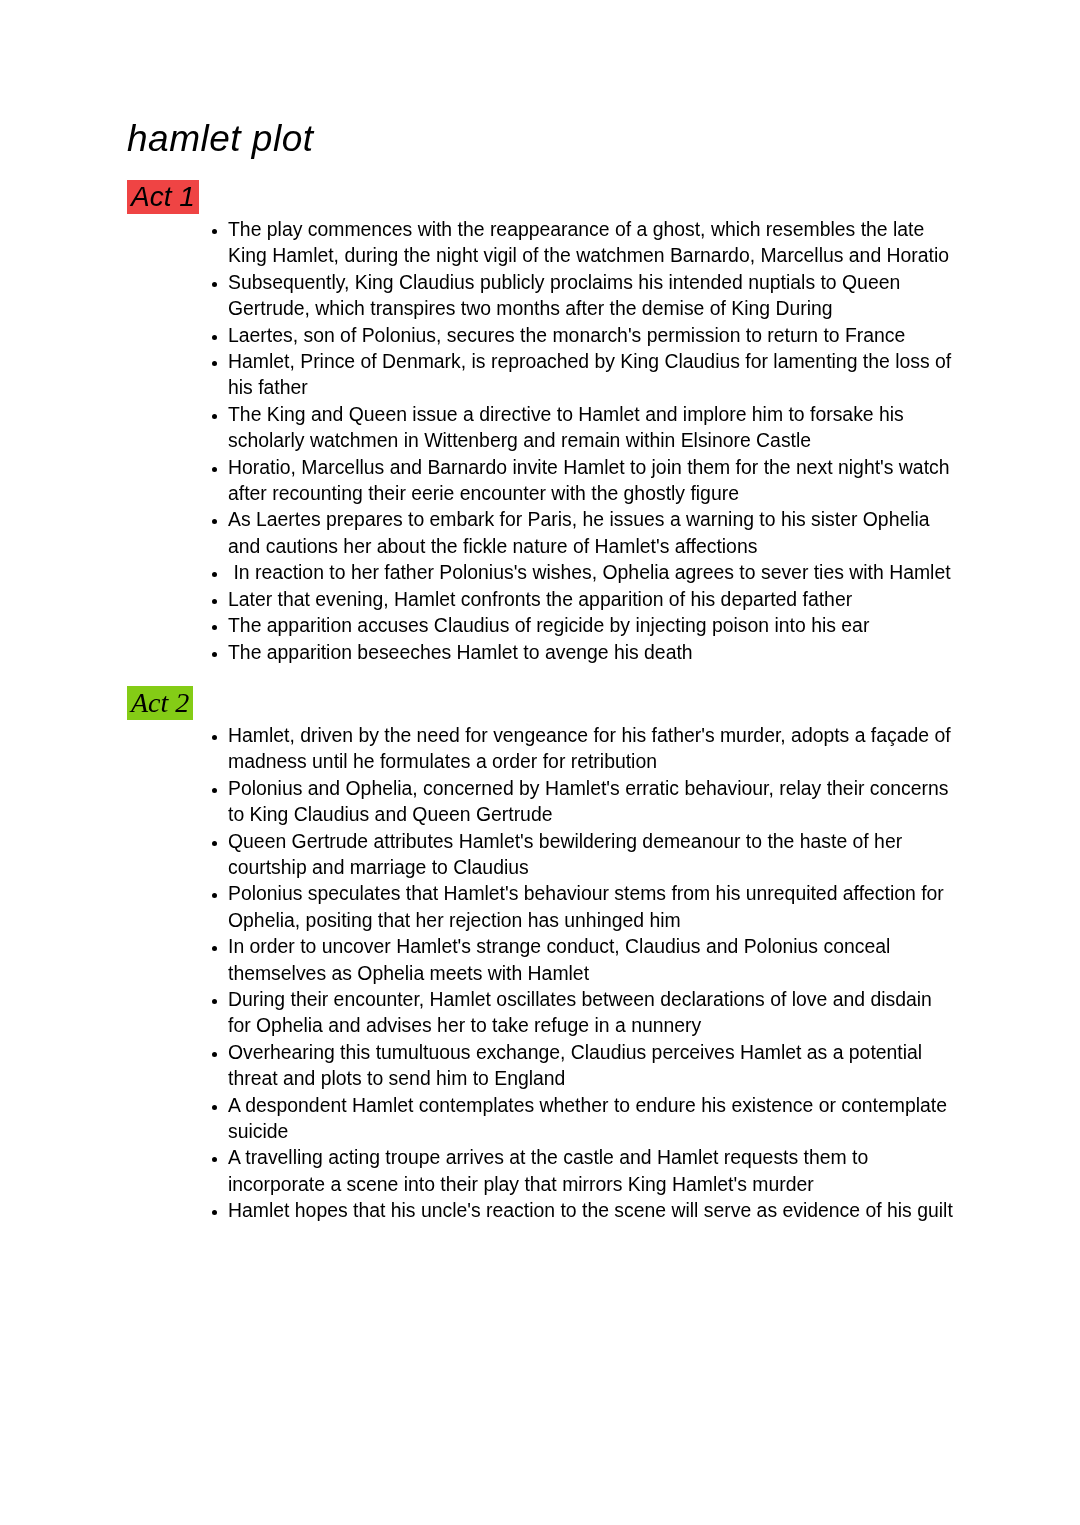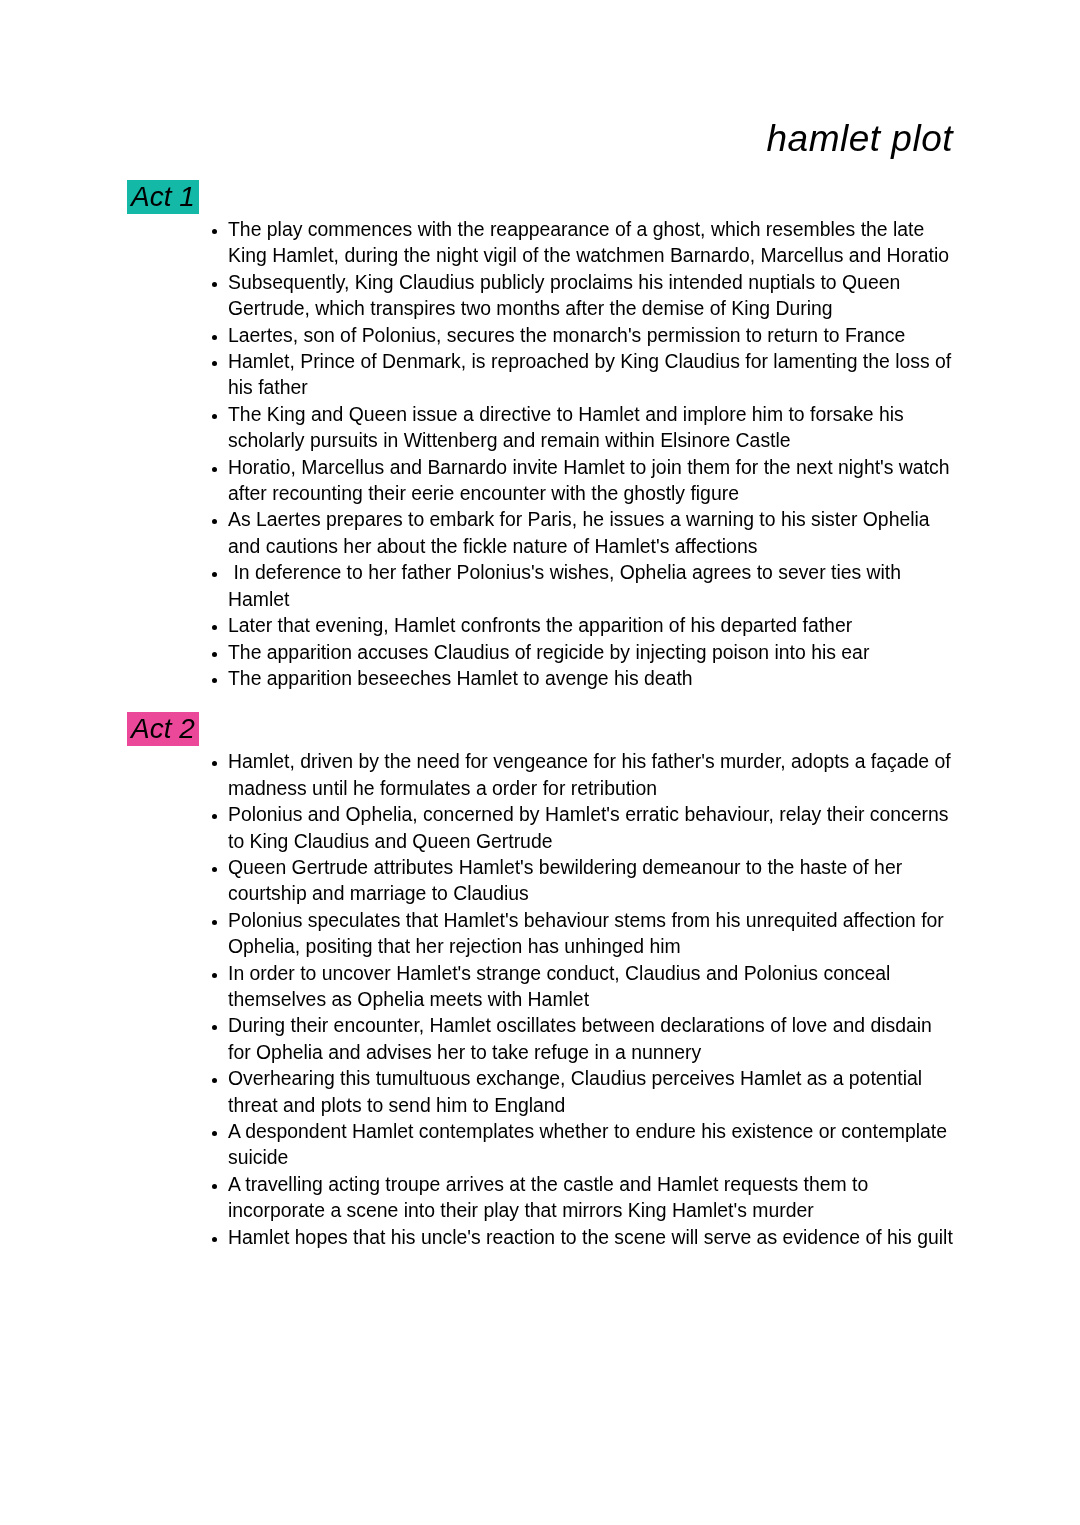--- a/index.html
+++ b/index.html
@@ -15,21 +15,21 @@
   }
   .page {
     box-sizing: border-box;
     width: 1080px;
     height: 1525px;
     padding: 0 127px 0 127px;
     overflow: hidden;
   }
   .doc-title {
     margin: 119px 0 0 0;
-    text-align: right;
+    text-align: left;
     font-style: italic;
     font-weight: normal;
     font-size: 37px;
     line-height: 40px;
     letter-spacing: 0.5px;
   }
   .doc-title .title-line {
     display: block;
   }
   h2.act-heading {
@@ -64,39 +64,39 @@
 </head>
 <body style="background: rgb(255, 255, 255); color: rgb(0, 0, 0);">
 
 <div class="page">
 
   <h1 class="doc-title">
     <span class="title-line">hamlet plot</span>
   </h1>
 
   <h2 class="act-heading">
-    <mark style="background: #14b8a6;">Act 1</mark>
+    <mark style="background: #ef4444;">Act 1</mark>
   </h2>
 
   <ul class="act-list">
     <li>The play commences with the reappearance of a ghost, which resembles the late King Hamlet, during the night vigil of the watchmen Barnardo, Marcellus and Horatio</li>
     <li>Subsequently, King Claudius publicly proclaims his intended nuptials to Queen Gertrude, which transpires two months after the demise of King During</li>
     <li>Laertes, son of Polonius, secures the monarch's permission to return to France</li>
     <li>Hamlet, Prince of Denmark, is reproached by King Claudius for lamenting the loss of his father</li>
-    <li>The King and Queen issue a directive to Hamlet and implore him to forsake his scholarly pursuits in Wittenberg and remain within Elsinore Castle</li>
+    <li>The King and Queen issue a directive to Hamlet and implore him to forsake his scholarly watchmen in Wittenberg and remain within Elsinore Castle</li>
     <li>Horatio, Marcellus and Barnardo invite Hamlet to join them for the next night's watch after recounting their eerie encounter with the ghostly figure</li>
     <li>As Laertes prepares to embark for Paris, he issues a warning to his sister Ophelia and cautions her about the fickle nature of Hamlet's affections</li>
-    <li> In deference to her father Polonius's wishes, Ophelia agrees to sever ties with Hamlet</li>
+    <li> In reaction to her father Polonius's wishes, Ophelia agrees to sever ties with Hamlet</li>
     <li>Later that evening, Hamlet confronts the apparition of his departed father</li>
     <li>The apparition accuses Claudius of regicide by injecting poison into his ear</li>
     <li>The apparition beseeches Hamlet to avenge his death</li>
   </ul>
 
   <h2 class="act-heading">
-    <mark style="background: #ec4899;">Act 2</mark>
+    <mark style="background: #84cc16; font-family: Liberation Serif, serif;">Act 2</mark>
   </h2>
 
   <ul class="act-list">
     <li>Hamlet, driven by the need for vengeance for his father's murder, adopts a façade of madness until he formulates a order for retribution</li>
     <li>Polonius and Ophelia, concerned by Hamlet's erratic behaviour, relay their concerns to King Claudius and Queen Gertrude</li>
     <li>Queen Gertrude attributes Hamlet's bewildering demeanour to the haste of her courtship and marriage to Claudius</li>
     <li>Polonius speculates that Hamlet's behaviour stems from his unrequited affection for Ophelia, positing that her rejection has unhinged him</li>
     <li>In order to uncover Hamlet's strange conduct, Claudius and Polonius conceal themselves as Ophelia meets with Hamlet</li>
     <li>During their encounter, Hamlet oscillates between declarations of love and disdain for Ophelia and advises her to take refuge in a nunnery</li>
     <li>Overhearing this tumultuous exchange, Claudius perceives Hamlet as a potential threat and plots to send him to England</li>

